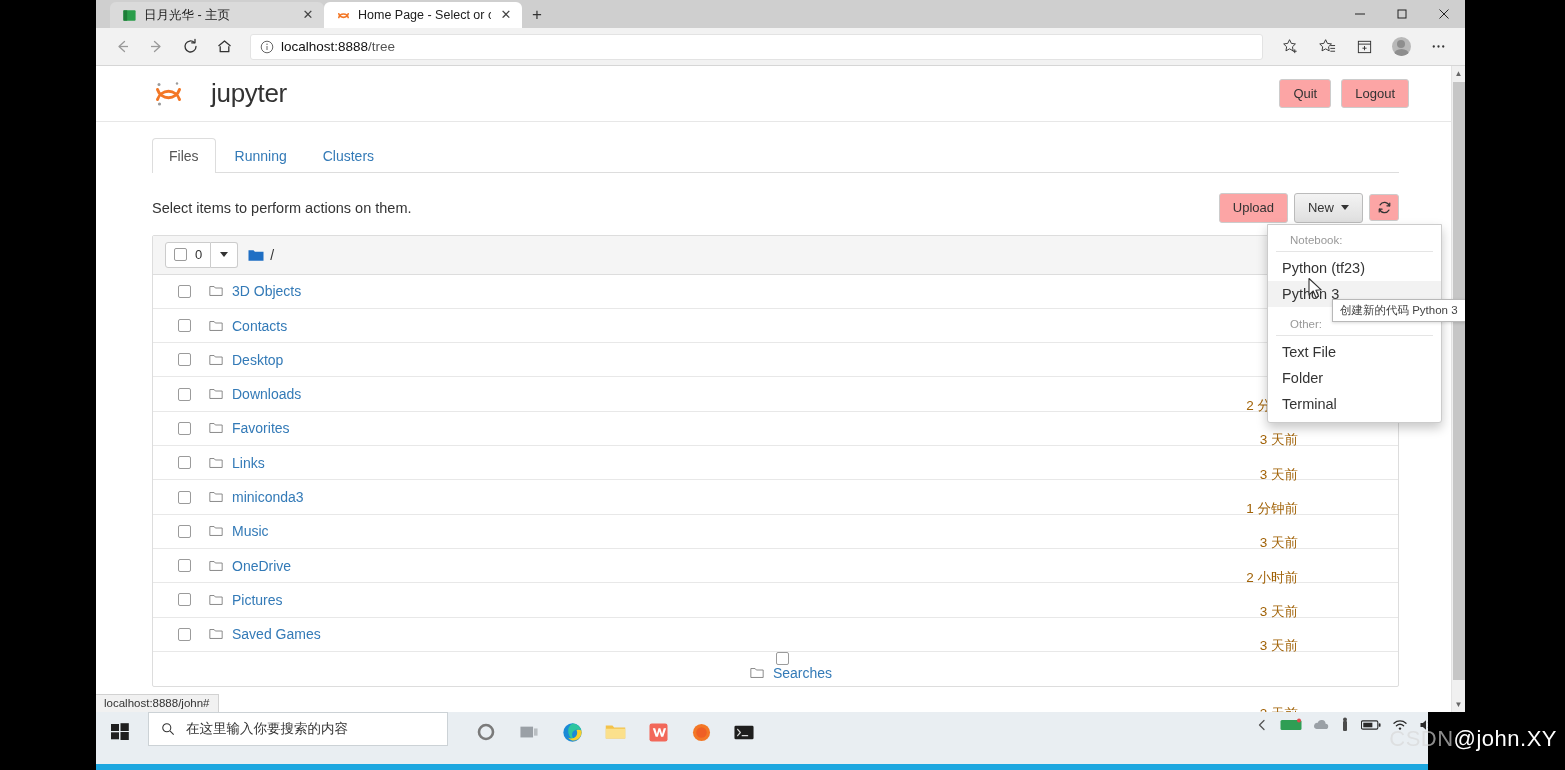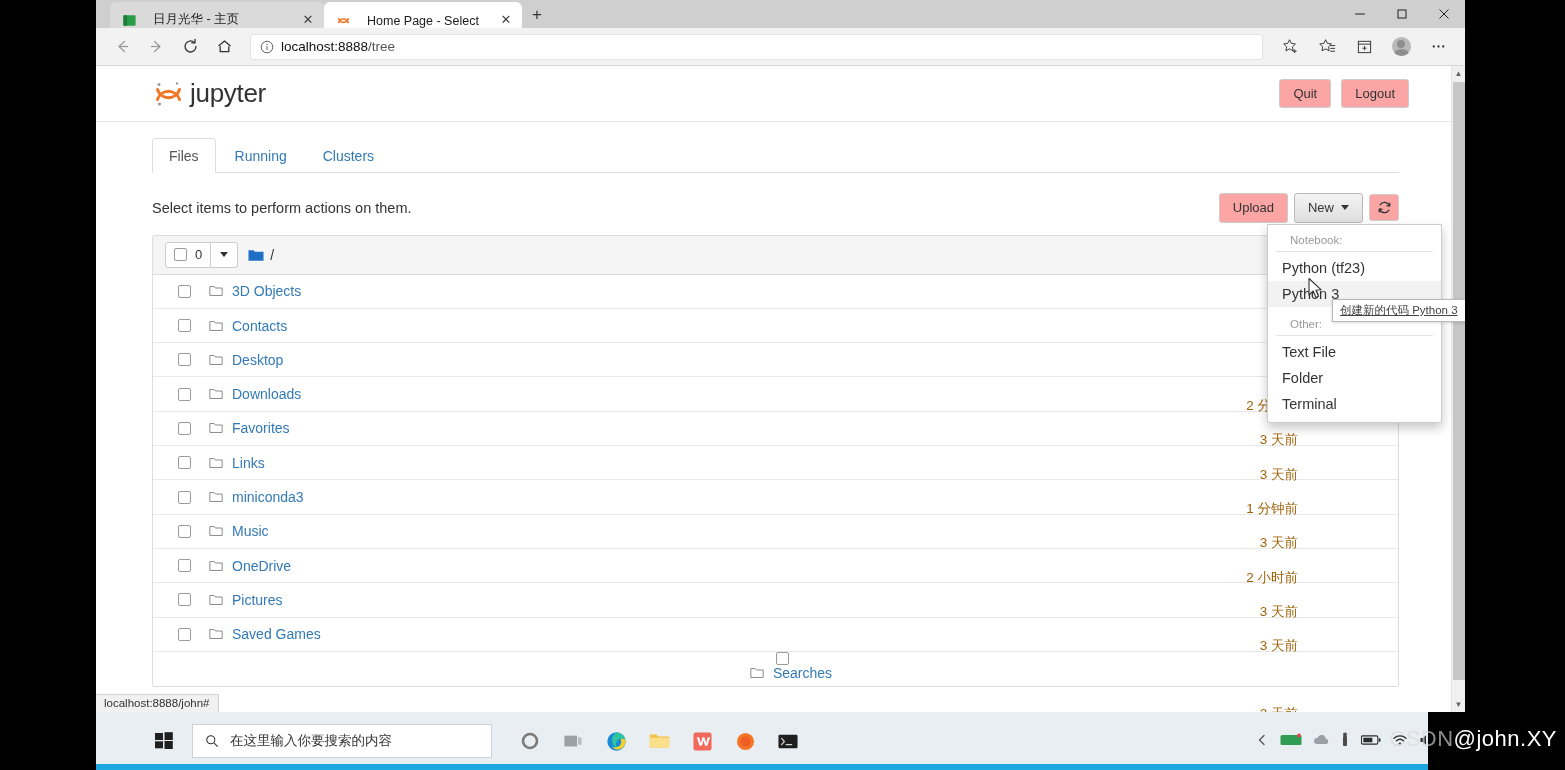--- a/index.html
+++ b/index.html
@@ -16,21 +16,21 @@
     position: absolute; left: 96px; top: 0; width: 1369px; height: 712px;
     background: #fff;
   }
 
   
   .tabstrip {
     height: 28px; background: #cfcfcf; position: relative;
     display: flex; align-items: flex-end;
   }
   .tab {
-    height: 26px; display: flex; align-items: flex-end; gap: 16px;
+    height: 26px; display: flex; align-items: center; gap: 7px;
     padding: 0 8px 0 12px; font-size: 12px; color: #1a1a1a;
     border-radius: 6px 6px 0 0; position: relative; min-width: 0;
   }
   .tab.inactive { background: #dadada; width: 214px; }
   .tab.active { background: #fff; width: 198px; }
   .tab-title {
     flex: 1; white-space: nowrap; overflow: hidden;
     text-overflow: clip; font-size: 12.5px; color: #202020;
   }
   .tab-close {
@@ -90,21 +90,21 @@
   .page {
     position: absolute; left: 0; top: 0; right: 14px; bottom: 0;
     background: #fff;
   }
 
   
   .jp-header {
     height: 56px; border-bottom: 1px solid #e7e7e7;
     display: flex; align-items: center; padding: 0 42px 0 56px;
   }
-  .jp-logo { display: flex; align-items: center; gap: 4px; }
+  .jp-logo { display: flex; align-items: center; gap: 25px; }
   .jp-logo-name { font-size: 26px; color: #333; letter-spacing: -0.3px; }
   .jp-header-right { margin-left: auto; display: flex; gap: 10px; }
   .btn {
     font-size: 13px; color: #333; background: #fca5a5;
     border: 1px solid #ccc; border-radius: 3px; padding: 6px 13px;
     line-height: 1.2;
   }
 
   
   .jp-body { padding: 0 52px 0 56px; }
@@ -194,21 +194,20 @@
   .dd-item {
     font-size: 14.5px; color: #333; padding: 5px 14px;
   }
   .dd-item.hover { background: #f2f2f2; }
   .dd-sep { height: 7px; }
   .tooltip {
     position: absolute; left: 1180px; top: 106px; z-index: 50;
     background: #fff; border: 1px solid #b8b8b8; padding: 3px 7px;
     font-size: 11.5px; color: #444; white-space: nowrap;
     box-shadow: 0 1px 3px rgba(0,0,0,.15);
-    text-decoration: underline;
   }
   .cursor-arrow { position: absolute; left: 1155px; top: 84px; z-index: 60; }
 
   
   .scrollbar {
     position: absolute; right: 0; top: 0; width: 14px; bottom: 0;
     background: #f0f0f0; border-left: 1px solid #e3e3e3;
   }
   .sb-arrow {
     height: 15px; display: flex; align-items: center; justify-content: center;
@@ -222,21 +221,21 @@
   
   .statusbubble {
     position: absolute; left: 0; bottom: 0; z-index: 70;
     background: #f1f1f1; border: 1px solid #d2d2d2; border-bottom: none;
     border-left: none; font-size: 11.5px; color: #333; padding: 2px 8px 3px;
   }
 
   
   .taskbar {
     position: absolute; left: 96px; bottom: 0; width: 1469px; height: 58px;
-    background: #e9eef2; display: flex; align-items: center; padding-left: 44px;
+    background: #e9eef2; display: flex; align-items: flex-start;
   }
   .start {
     width: 48px; height: 40px; display: flex; align-items: center;
     justify-content: center;
   }
   .searchbox {
     width: 300px; height: 34px; background: #fff; border: 1px solid #ccd2d6;
     display: flex; align-items: center; gap: 11px; padding: 0 12px;
     font-size: 13.5px; color: #333; margin-left: 4px;
   }

